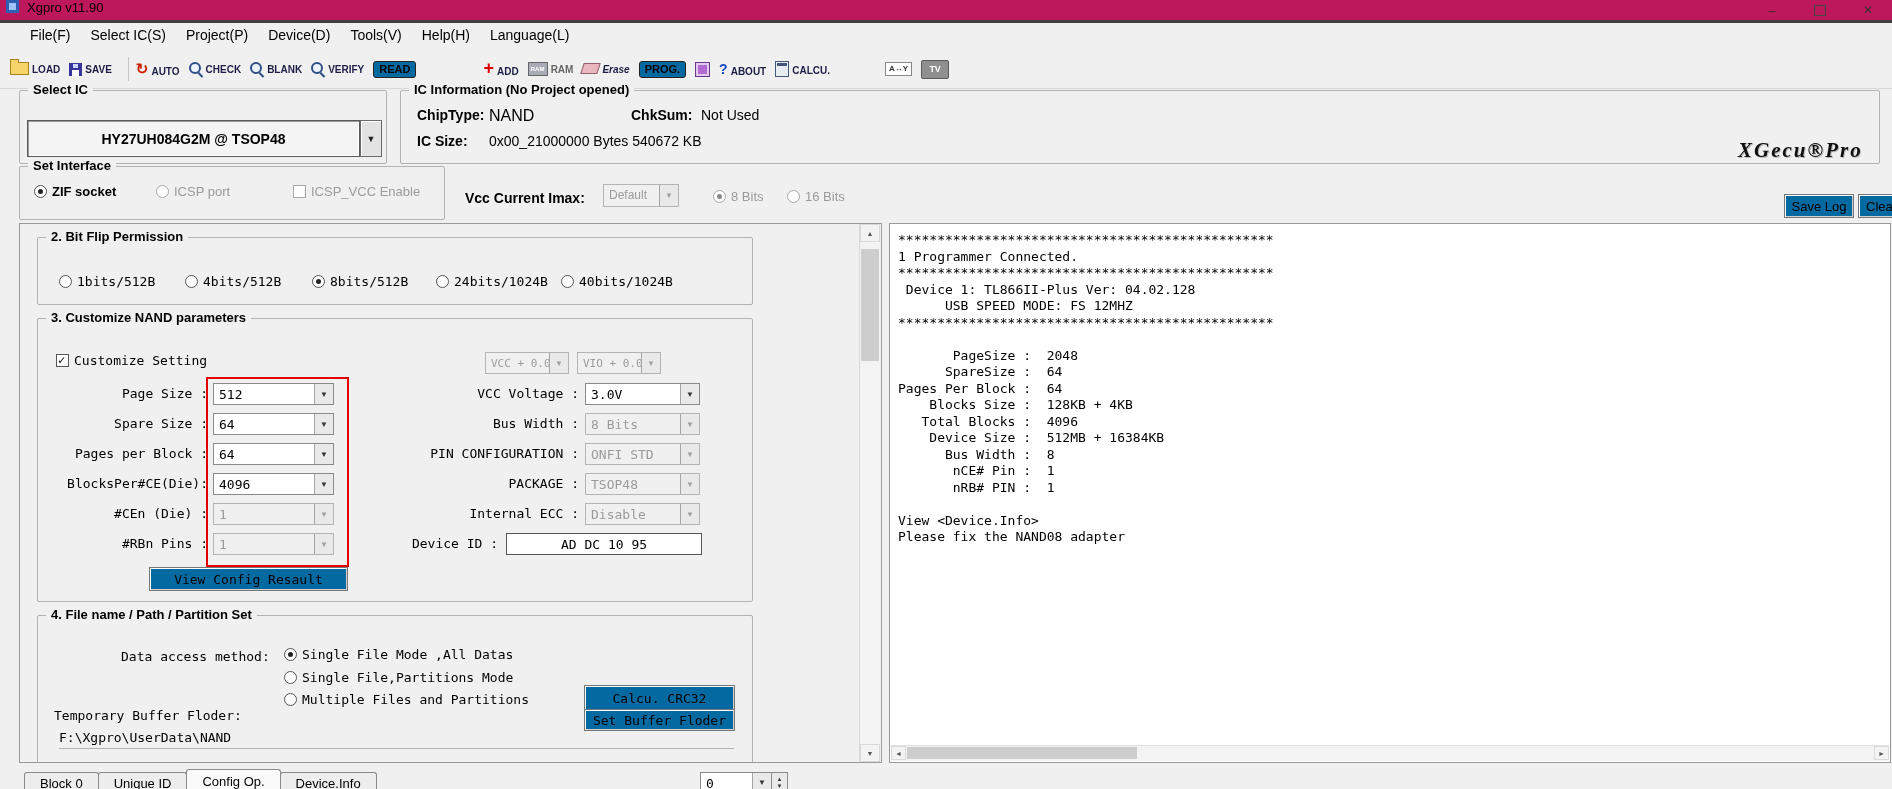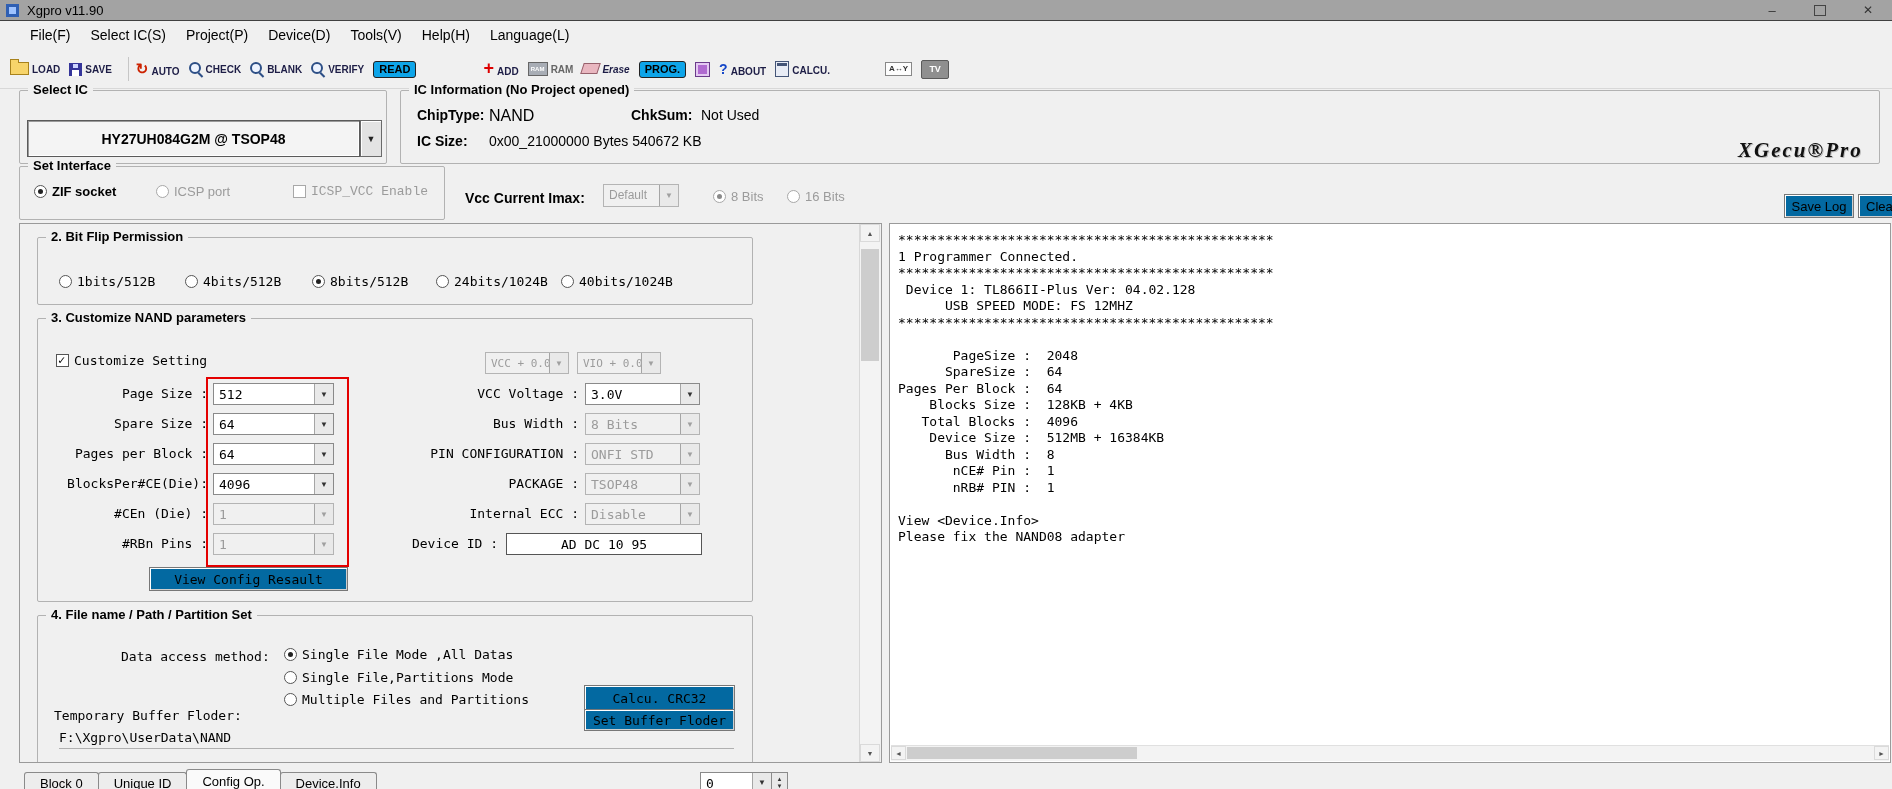--- a/index.html
+++ b/index.html
@@ -1,22 +1,22 @@
 <!DOCTYPE html>
 <html><head>
 <meta charset="utf-8">
 <style>
   html,body{margin:0;padding:0;background:#dcdcdc;}
   .win{position:relative;width:1892px;height:789px;background:#f0f0f0;
        font-family:"Liberation Sans",sans-serif;overflow:hidden;color:#000;}
   .mono{font-family:"DejaVu Sans Mono",monospace;}
 
   
-  .titlebar{position:absolute;left:0;top:0;right:0;height:20px;background:#a3a3a3;
-            display:flex;align-items:center;border-bottom:1px solid #404040;}
+  .titlebar{position:absolute;left:0;top:0;right:0;height:20px;background:#be185d;
+            display:flex;align-items:flex-start;border-bottom:3px solid #404040;}
   .app-icon{width:13px;height:13px;margin-left:6px;background:#2f5fb3;position:relative;flex:none;}
   .app-icon::after{content:"";position:absolute;left:3px;top:3px;width:7px;height:7px;background:#9fc3ff;}
   .title-text{font-size:13px;margin-left:8px;}
   .win-controls{margin-left:auto;display:flex;height:100%;}
   .wc{width:48px;display:flex;align-items:center;justify-content:center;color:#333;font-size:13px;}
   .wc-min::before{content:"–";}
   .wc-max::before{content:"";width:10px;height:9px;border:1px solid #444;display:block;}
   .wc-close::before{content:"✕";font-size:12px;}
 
   
@@ -24,21 +24,21 @@
   .menu-item{font-size:14px;padding:4px 10px;}
 
   
   .toolbar{position:absolute;left:0;top:50px;right:0;height:38px;display:flex;align-items:center;
            padding-left:10px;border-bottom:1px solid #d8d8d8;}
   .tb{display:flex;align-items:flex-end;gap:3px;margin-right:9px;}
   .tb-label{font-size:10px;font-weight:bold;color:#1d1d46;line-height:1;padding-bottom:1px;}
   .tb-sep{width:1px;height:24px;background:#c6c6c6;margin:0 7px;}
   .sp60{width:58px;} .sp40{width:46px;}
   .tb-badge{border:1px solid #222;border-radius:3px;padding:2px 5px;font-weight:bold;font-size:11px;
-            background:#0ea5e9;line-height:1;}
+            background:#0369a1;line-height:1;}
   .i-folder{width:17px;height:11px;background:#f7d46a;border:1px solid #a8821c;position:relative;margin-bottom:1px;}
   .i-folder::before{content:"";position:absolute;top:-4px;left:-1px;width:7px;height:3px;background:#f7d46a;border:1px solid #a8821c;border-bottom:none;}
   .i-floppy{width:13px;height:13px;background:#35359a;position:relative;}
   .i-floppy::before{content:"";position:absolute;left:3px;top:7px;width:7px;height:6px;background:#fff;}
   .i-floppy::after{content:"";position:absolute;left:4px;top:1px;width:5px;height:4px;background:#cdd4ff;}
   .i-auto::before{content:"↻";color:#cc2200;font-weight:bold;font-size:15px;line-height:13px;}
   .i-mag{width:14px;height:14px;position:relative;}
   .i-mag::before{content:"";position:absolute;left:0;top:0;width:8px;height:8px;border:2px solid #2d4f86;border-radius:50%;background:#eef4ff;}
   .i-mag::after{content:"";position:absolute;left:10px;top:10px;width:6px;height:2px;background:#2d4f86;transform:rotate(45deg);transform-origin:0 0;}
   .i-plus::before{content:"+";color:#dd0000;font-weight:bold;font-size:18px;line-height:12px;}
@@ -60,21 +60,21 @@
   
   .radio{display:inline-flex;align-items:center;gap:5px;font-size:13px;white-space:nowrap;}
   .rb{width:13px;height:13px;border:1px solid #555;border-radius:50%;background:#fff;position:relative;flex:none;box-sizing:border-box;}
   .radio.on .rb::after{content:"";position:absolute;left:3px;top:3px;width:5px;height:5px;border-radius:50%;background:#222;}
   .radio.dis{color:#9b9b9b;}
   .radio.dis .rb{border-color:#a8a8a8;}
   .radio.dis.on .rb::after{background:#8a8a8a;}
   .check{display:inline-flex;align-items:center;gap:5px;font-size:13px;white-space:nowrap;}
   .cb{width:13px;height:13px;border:1px solid #555;background:#fff;position:relative;flex:none;box-sizing:border-box;}
   .check.on .cb::after{content:"✓";position:absolute;left:1px;top:-2px;font-size:12px;font-weight:bold;}
-  .check.dis{color:#9b9b9b;font-family:Liberation Mono, monospace;} .check.dis .cb{border-color:#a8a8a8;}
+  .check.dis{color:#9b9b9b;} .check.dis .cb{border-color:#a8a8a8;}
 
   .combo{display:inline-flex;height:22px;border:1px solid #8a8a8a;background:#fff;box-sizing:border-box;}
   .combo .cv{flex:1;font-family:"DejaVu Sans Mono",monospace;font-size:13px;padding:3px 4px 0 5px;white-space:nowrap;overflow:hidden;}
   .combo .ca{width:18px;background:#e9e9e9;border-left:1px solid #a5a5a5;display:flex;align-items:center;justify-content:center;flex:none;}
   .combo .ca::before{content:"▼";font-size:8px;color:#333;}
   .combo.dis{background:#f0f0f0;border-color:#b4b4b4;}
   .combo.dis .cv{color:#9b9b9b;}
   .combo.dis .ca::before{color:#a0a0a0;}
   .combo.small .cv{font-size:11px;padding-top:4px;}
 

